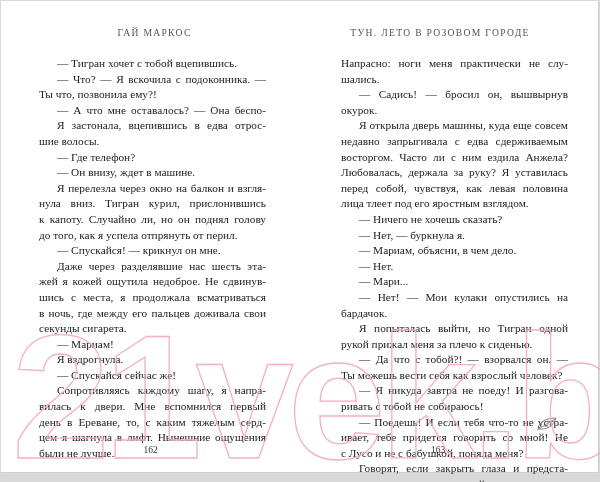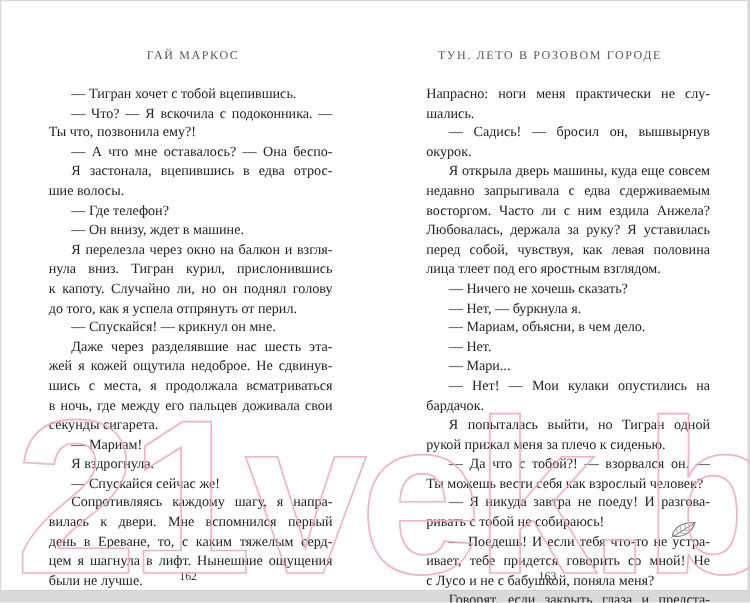--- a/index.html
+++ b/index.html
@@ -9,21 +9,21 @@
     font-family:"Liberation Serif", "DejaVu Serif", serif;
     position:relative;
   }
   .spread {
     position:absolute; left:1px; top:1px; width:597px; height:471px;
     background:#ffffff;
     border-right:1px solid #cfcfcf;
     border-bottom:1px solid #cfcfcf;
   }
   .page {
-    position:absolute; top:16px; height:390px;
+    position:absolute; top:4px; height:390px;
   }
   .page.left { left:0; width:299px; }
   .page.right { left:299px; width:298px; }
   .running-head {
     position:absolute; top:22px; left:0; right:0;
     text-align:center;
     font-size:9.6px; letter-spacing:1.3px;
     color:#555;
   }
   .page.left .running-head { padding-left:8px; }

